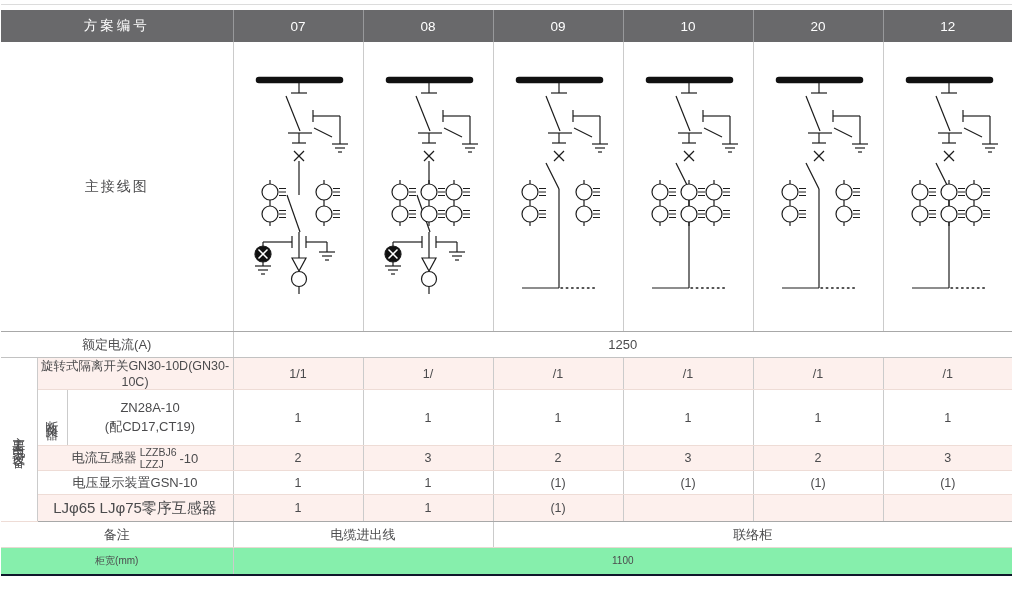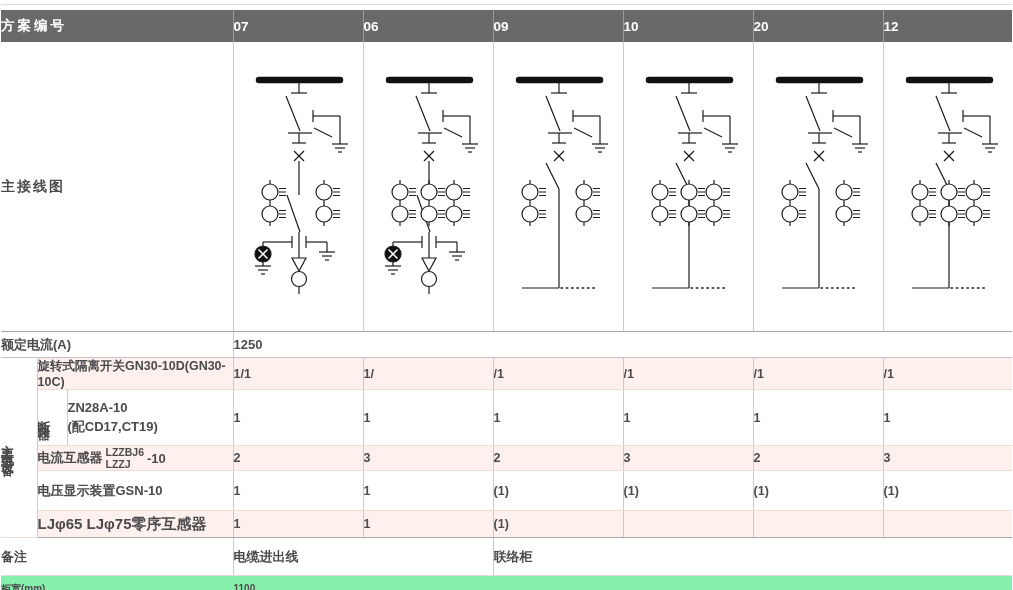--- a/index.html
+++ b/index.html
@@ -7,21 +7,21 @@
     width:1013px;height:590px;overflow:hidden;
     font-family:"Liberation Sans","DejaVu Sans",sans-serif;
     color:#4b4b4d;
     -webkit-font-smoothing:antialiased;
   }
   .top-rule{border-top:1px solid #dcdcdc;margin:4px 1px 5px 1px;height:0;}
   table{
     border-collapse:collapse;table-layout:fixed;
     width:1011px;margin-left:1px;
   }
-  td,th{padding:0;vertical-align:middle;text-align:left;font-weight:bold;overflow:hidden;margin-top:30px;}
+  td,th{padding:0;vertical-align:middle;text-align:center;font-weight:normal;overflow:hidden;margin-top:30px;}
   
   tr.hdr th{
     background:#69696b;color:#fff;font-size:13.5px;
     border-right:1px solid #98999b;
   }
   tr.hdr th:last-child{border-right:none;}
   tr.hdr th.hdr-label{letter-spacing:3px;}
   
   tr.diag td{border-right:1px solid #cbcbcb;border-bottom:1px solid #a8a8a8;background:#fff;}
   tr.diag td:last-child{border-right:none;}
@@ -68,21 +68,21 @@
       <col style="width:130px">
     <col style="width:130px">
       <col style="width:130px">
       <col style="width:129px">
   </colgroup>
 
   <tbody>
       <tr class="hdr" style="height:32px">
     <th colspan="3" class="hdr-label">方案编号</th>
     <th>07</th>
-    <th>06</th>
+    <th>08</th>
     <th>09</th>
     <th>10</th>
     <th>20</th>
     <th>12</th>
   </tr>
 
   <tr class="diag" style="height:289px">
     <td colspan="3" class="diag-label">主接线图</td>
     <td>
           <svg class="diagram" width="130" height="289" viewBox="0 0 130 289">
@@ -449,41 +449,41 @@
       </span>
     </td>
     <td class="vr">2</td>
     <td class="vr">3</td>
     <td class="vr">2</td>
     <td class="vr">3</td>
     <td class="vr">2</td>
     <td>3</td>
   </tr>
 
-  <tr class="eq white" style="height:40px">
+  <tr class="eq white" style="height:24px">
     <td colspan="2" class="vr" style="font-size:13px">电压显示装置GSN-10</td>
     <td class="vr">1</td>
     <td class="vr">1</td>
     <td class="vr">(1)</td>
     <td class="vr">(1)</td>
     <td class="vr">(1)</td>
     <td>(1)</td>
   </tr>
 
   <tr class="eq pink last" style="height:27px">
     <td colspan="2" class="vr" style="font-size:15px">LJφ65 LJφ75零序互感器</td>
     <td class="vr">1</td>
     <td class="vr">1</td>
     <td class="vr">(1)</td>
     <td class="vr"></td>
     <td class="vr"></td>
     <td></td>
   </tr>
 
-  <tr class="remarks" style="height:38px">
+  <tr class="remarks" style="height:26px">
     <td colspan="3" class="vr">备注</td>
     <td colspan="2" class="vr">电缆进出线</td>
     <td colspan="4">联络柜</td>
   </tr>
 
   <tr class="cabw" style="height:27px">
     <td colspan="3" class="vr">柜宽(mm)</td>
     <td colspan="6">1100</td>
   </tr>
 </tbody>

